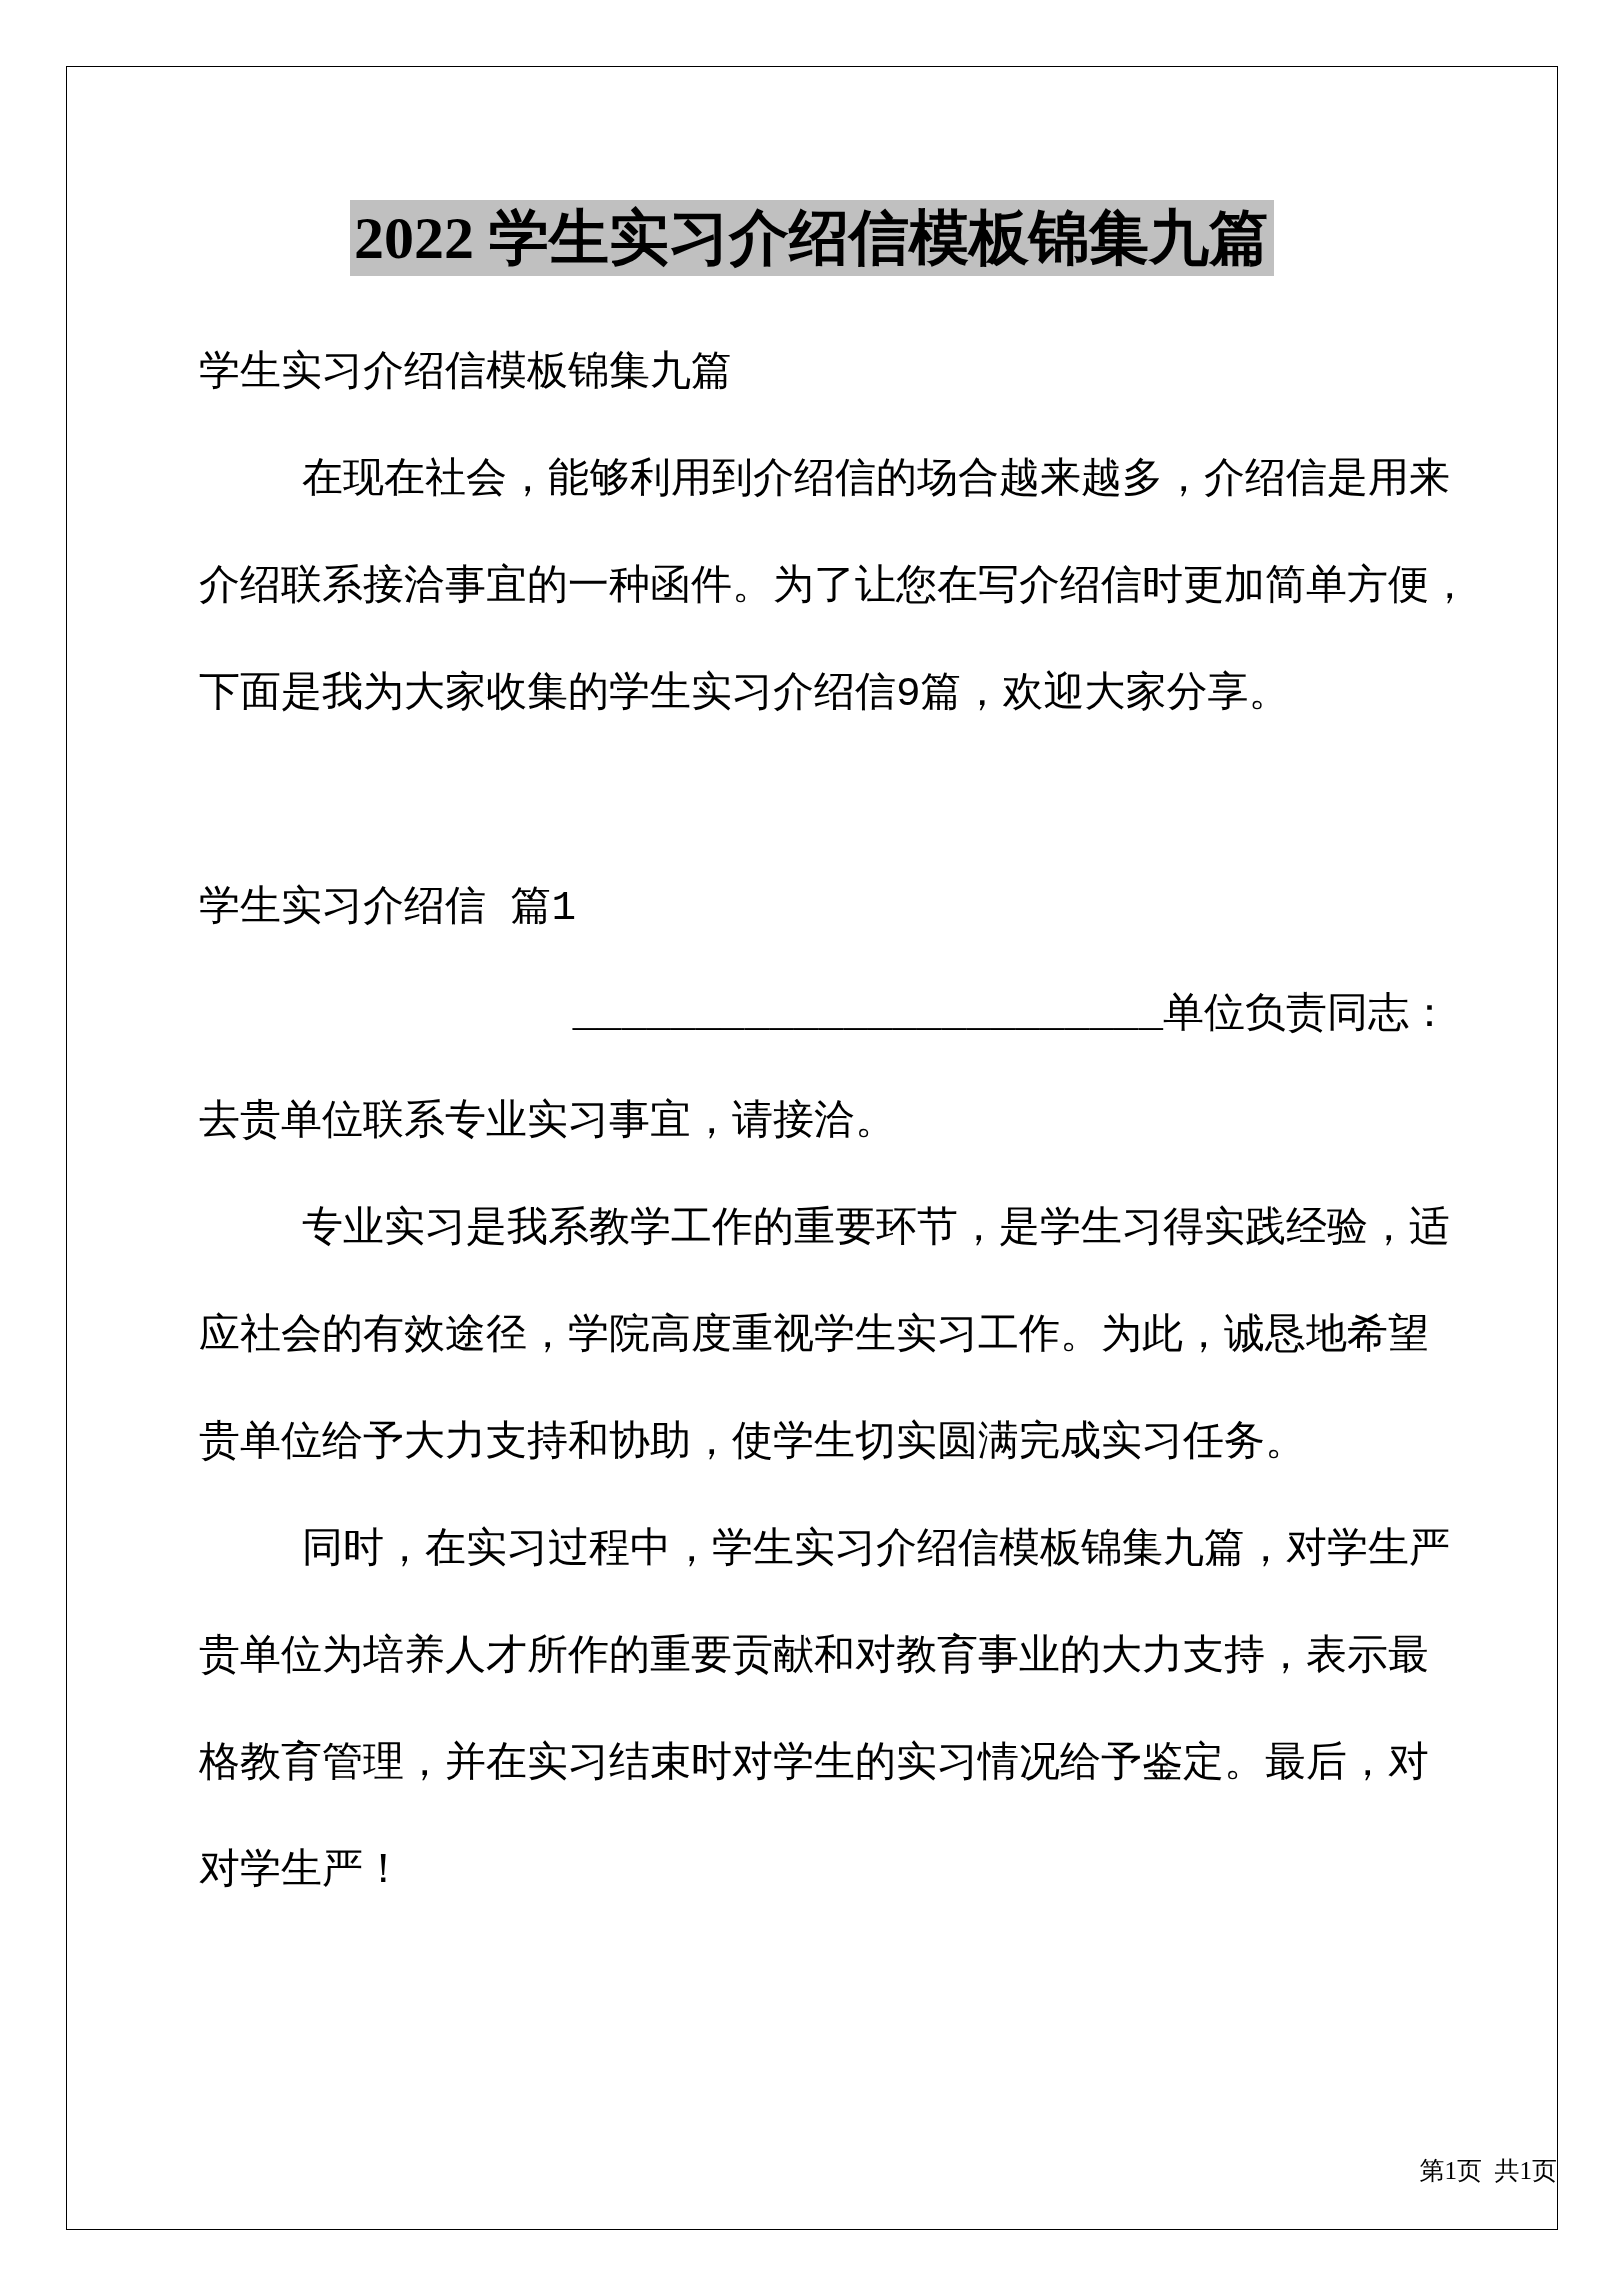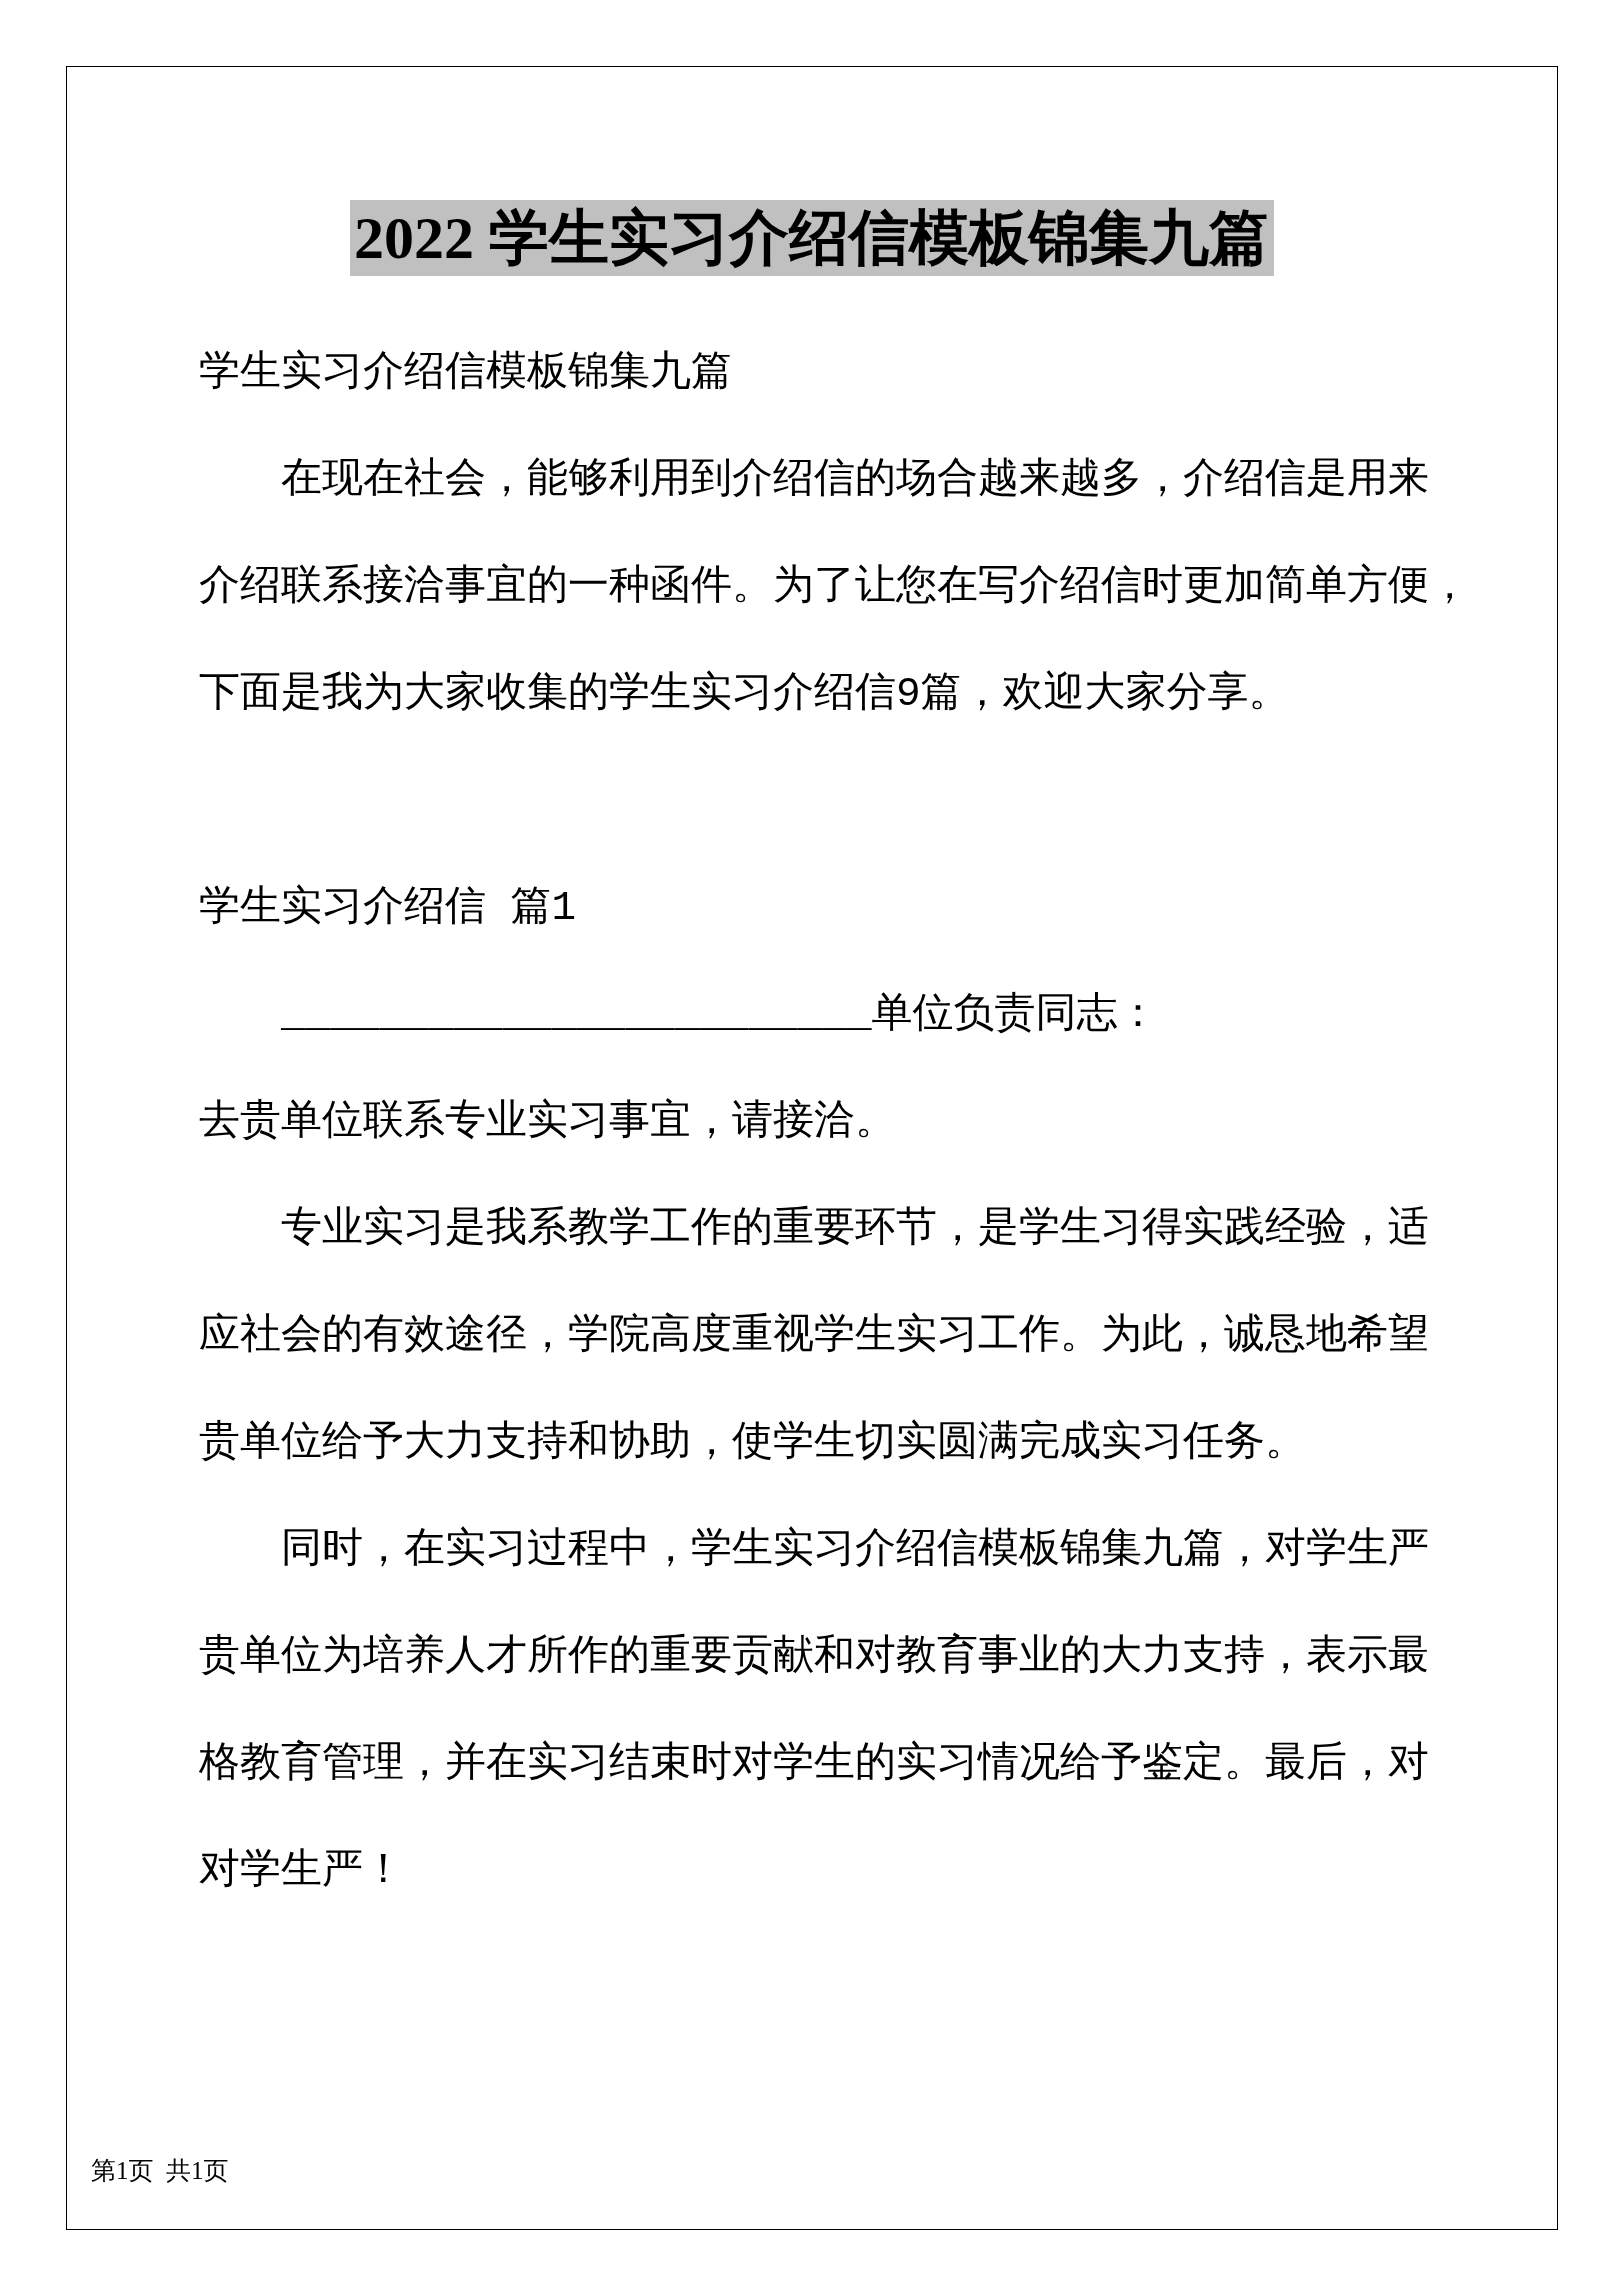--- a/index.html
+++ b/index.html
@@ -46,30 +46,31 @@
     width: 1251px;
     font-family: Liberation Mono, monospace;
   }
   .body-line {
     height: 107px;
     line-height: 107px;
     font-size: 41px;
     white-space: nowrap;
     letter-spacing: 0;
   }
-  .body-line.indent { padding-left: 82px; }
+  .body-line.indent { padding-left: 82px; text-align: right; }
   .footer-row {
     position: absolute;
     left: 66px;
     right: 66px;
     top: 2127px;
-    text-align: left;
+    text-align: right;
     font-size: 25px;
     line-height: 29px;
     white-space: pre;
+    padding-left: 36px;
   }
 </style>
 </head>
 <body>
 
 <div class="page">
 
   <div class="border-frame"></div>
 
   <div class="title-row">

